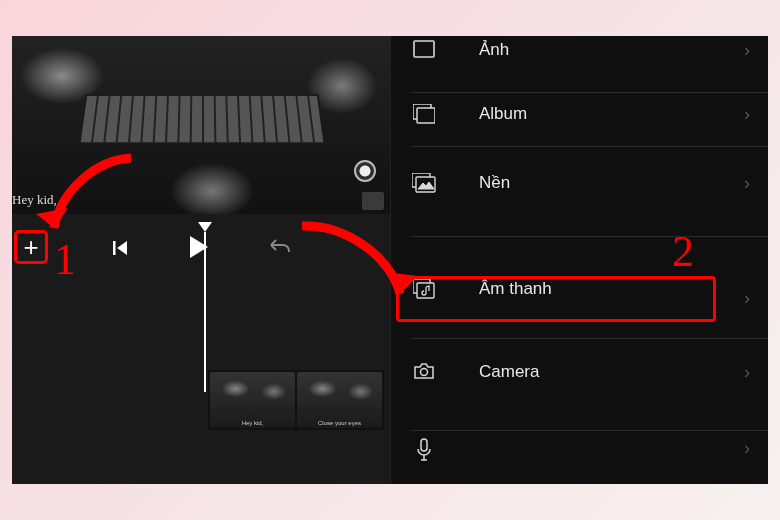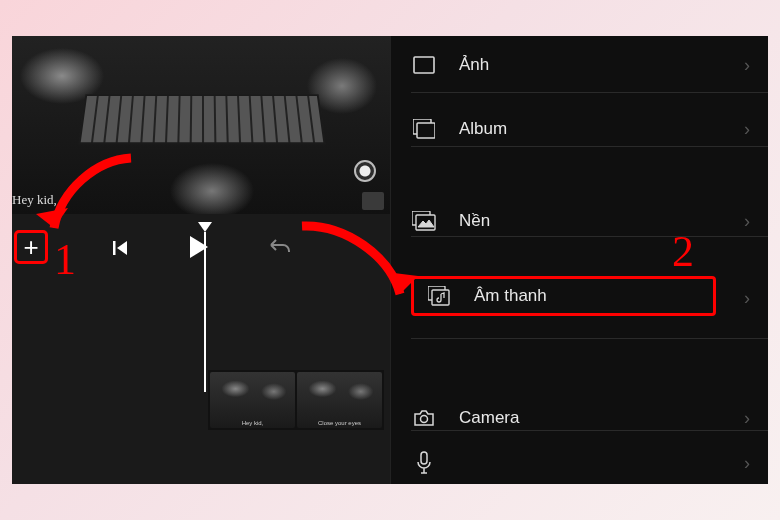--- a/index.html
+++ b/index.html
@@ -148,25 +148,26 @@
     text-align:center;
     font-size:6px;
     color:#ccc;
   }
   
   .menu-item {
     position:absolute;
     left:0; right:0;
     height:50px;
     display:flex;
-    align-items:center;
+    align-items:flex-start;
     padding:0 18px 0 20px;
     color:#e8e8e8;
     font-size:17px;
     cursor:pointer;
+    gap:20px;
   }
   .menu-item .mi-icon {
     width:26px;
     display:flex;
     justify-content:center;
     margin-right:22px;
     stroke:#d8d8d8;
   }
   .menu-item .chev {
     margin-left:auto;
@@ -256,47 +257,47 @@
         <svg width="22" height="20" viewBox="0 0 22 20">
             <rect x="0" y="0" width="18" height="15" rx="1" fill="none" stroke="#d8d8d8" stroke-width="1.5"></rect>
             <rect x="4" y="4" width="18" height="15" rx="1" fill="#0f0f0f" stroke="#d8d8d8" stroke-width="1.5"></rect>
           </svg>
       </span>
       <span>Album</span>
       <span class="chev">›</span>
     </div>
     <div class="sep" style="top:110px"></div>
 
-    <div class="menu-item" style="top:160px">
+    <div class="menu-item" style="top:137px">
       <span class="mi-icon">
         <svg width="24" height="20" viewBox="0 0 24 20">
             <rect x="0" y="0" width="18" height="14" rx="1" fill="none" stroke="#d8d8d8" stroke-width="1.4"></rect>
             <rect x="4" y="4" width="19" height="15" rx="1" fill="#0f0f0f" stroke="#d8d8d8" stroke-width="1.4"></rect>
             <path d="M6 16 l5 -6 l3 3 l3 -4 l5 7z" fill="#d8d8d8"></path>
           </svg>
       </span>
       <span>Nền</span>
       <span class="chev">›</span>
     </div>
     <div class="sep" style="top:200px"></div>
 
-    <div class="menu-item hilite" style="top:240px;left:20px;right:52px;height:40px;padding-left:12px">
+    <div class="menu-item hilite" style="top:240px;left:5px;right:52px;height:46px;padding-left:12px">
       <span class="mi-icon">
         <svg width="22" height="20" viewBox="0 0 22 20">
             <rect x="0" y="0" width="17" height="14" rx="1" fill="none" stroke="#d8d8d8" stroke-width="1.4"></rect>
             <rect x="4" y="4" width="17" height="15" rx="1" fill="#0f0f0f" stroke="#d8d8d8" stroke-width="1.4"></rect>
             <path d="M13 8 v6 a2 2 0 1 1 -2 -2 M13 8 l3 -1 v5" fill="none" stroke="#d8d8d8" stroke-width="1.3"></path>
           </svg>
       </span>
       <span>Âm thanh</span>
     </div>
     <span class="chev" style="position:absolute;top:252px;right:18px;color:#555;font-size:18px">›</span>
     <div class="sep" style="top:302px"></div>
 
-    <div class="menu-item" style="top:357px">
+    <div class="menu-item" style="top:326px">
       <span class="mi-icon">
         <svg width="24" height="18" viewBox="0 0 24 18">
             <path d="M3 5 h5 l2 -3 h4 l2 3 h5 v11 h-18 z" fill="none" stroke="#d8d8d8" stroke-width="1.5"></path>
             <circle cx="12" cy="10" r="3.5" fill="none" stroke="#d8d8d8" stroke-width="1.5"></circle>
           </svg>
       </span>
       <span>Camera</span>
       <span class="chev">›</span>
     </div>
     <div class="sep" style="top:394px"></div>

